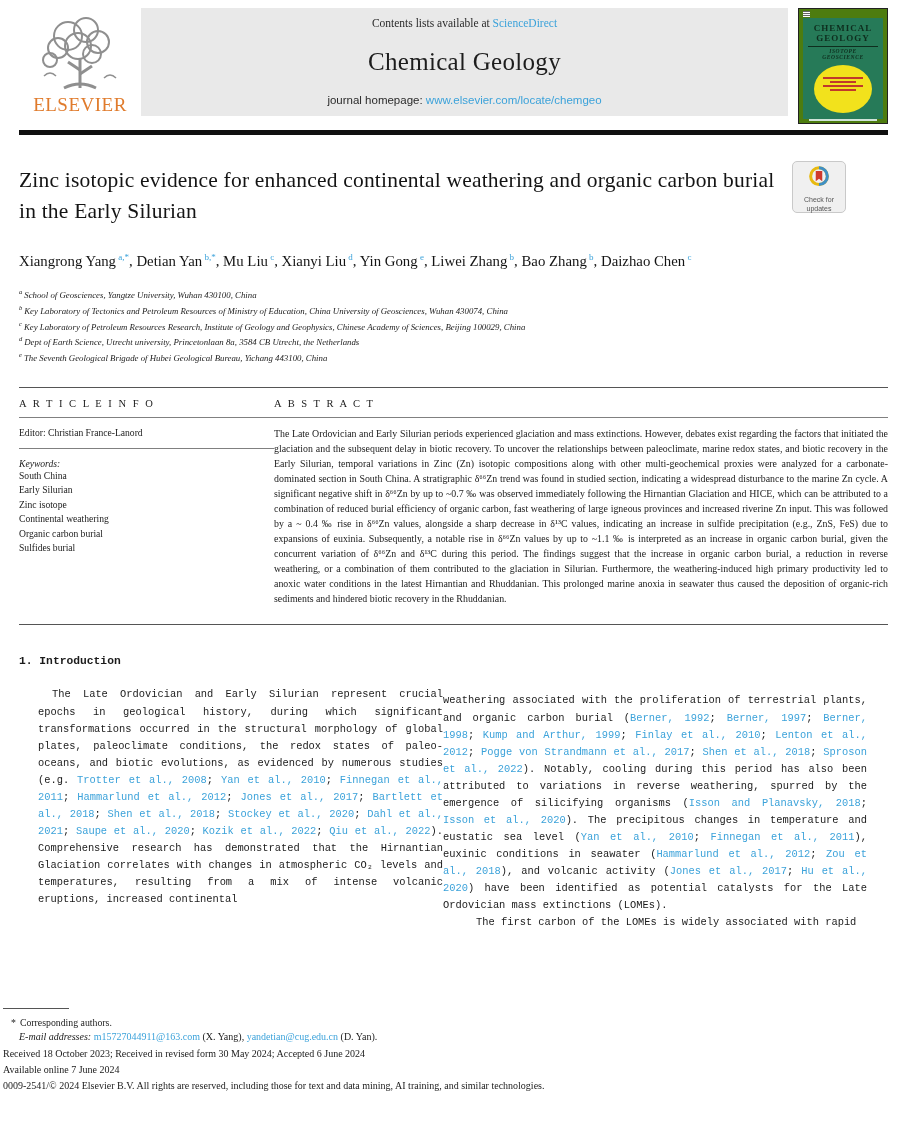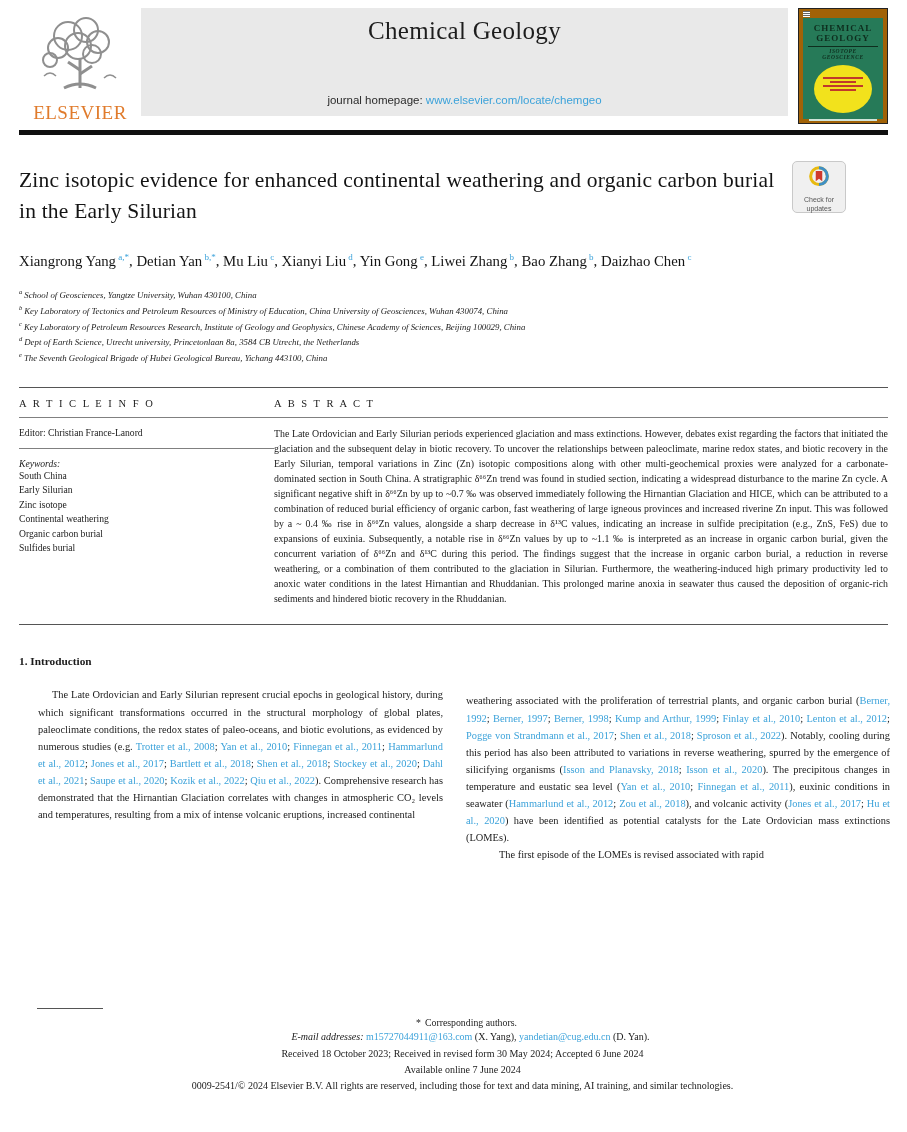--- a/index.html
+++ b/index.html
@@ -2,31 +2,31 @@
 <html><head>
 <meta charset="utf-8">
 <style>
   * { margin:0; padding:0; box-sizing:border-box; }
   html,body { width:907px; height:1132px; background:#fff; overflow:hidden;
     font-family:"Liberation Serif", serif; color:#1b1b1b; position:relative; }
   .page { padding:0 19px; position:relative; }
 
   
   .header { display:flex; margin-top:8px; align-items:stretch; }
-  .logo-col { width:122px; display:flex; flex-direction:column; align-items:center; justify-content:space-between; padding-top:6px; }
+  .logo-col { width:122px; display:flex; flex-direction:column; align-items:center; justify-content:flex-start; padding-top:6px; }
   .logo-tree { display:block; }
   .logo-word { font-family:"Liberation Serif", serif; font-size:19px; letter-spacing:0.5px; color:#e07b2c; margin-top:-2px; }
   .header-box { flex:1; background:#e9e9e9; text-align:center; padding:9px 10px 10px; display:flex; flex-direction:column; justify-content:space-between; height:108px; }
   .contents-line { font-size:11.5px; color:#2b2b2b; }
   .journal-title { font-size:25px; color:#1d1d1d; letter-spacing:0.3px; }
   .homepage-line { font-family:"Liberation Sans", sans-serif; font-size:11.5px; color:#2b2b2b; }
   .link { color:#3ba2da; }
   a.link { text-decoration:none; cursor:pointer; }
   .cover-col { width:100px; padding-left:10px; display:flex; flex-direction:column; align-items:flex-end; }
-  .cover { width:90px; height:116px; background:#a16207; border:1px solid #222; padding:9px 4px 4px; position:relative; }
+  .cover { width:90px; height:116px; background:#4d7c0f; border:1px solid #222; padding:9px 4px 4px; position:relative; }
   .cover-mark { position:absolute; top:2px; left:4px; width:7px; height:6px; background:repeating-linear-gradient(#666 0 1px,#fff 1px 2px); }
   .cover-green { background:#267a58; width:100%; height:100%; padding:5px 3px; text-align:center; }
   .cover-title { font-size:9px; font-weight:bold; letter-spacing:1px; color:#0e2e1e; line-height:1.15; }
   .cover-sub { font-size:5.5px; font-style:italic; font-weight:bold; letter-spacing:0.6px; color:#0e2e1e; border-top:1px solid #0e2e1e; margin:2px 2px 0; padding-top:1px; }
   .cover-circle { width:58px; height:48px; background:#f2e21c; border-radius:50%; margin:5px auto 0; padding-top:10px; }
   .cover-redline { height:1.5px; background:#c0392b; margin:2.5px 9px; }
   .cover-redline.short { margin:2.5px 16px; }
   .cover-footline { height:2px; background:#cfe3d8; margin:6px 3px 0; }
   .black-bar { height:5px; background:#101010; margin-top:6px; }
 
@@ -50,30 +50,30 @@
   .abstract-col { flex:1; }
   .sec-heading { font-size:10.5px; letter-spacing:2px; color:#1b1b1b; }
   .rule-sub { border:none; border-top:1px solid #808080; margin:8px 0 9px; }
   .editor-line { font-size:9.6px; }
   .rule-mini { border:none; border-top:1px solid #808080; margin:10px 0 9px; }
   .kw-label { font-size:9.6px; font-style:italic; }
   .kw { font-size:9.6px; line-height:1.5; }
   .abstract-text { font-size:9.9px; line-height:1.51; text-align:justify; color:#1b1b1b; }
 
   
-  .body-cols { display:flex; gap:23px; margin-top:30px; }
+  .body-cols { display:flex; margin-top:30px;font-family:Liberation Mono, monospace; }
   .col { width:424px; flex:none; }
   .intro-heading { font-size:11.3px; font-weight:bold; margin-bottom:19px; }
   .para { font-size:10.4px; line-height:1.64; text-align:justify; }
   .para.indent { text-indent:14px;margin-left:19px; }
   .col-right { padding-top:37px; }
   .para + .para { margin-top:0; }
 
   
-  .footer { position:absolute; left:37px; right:19px; top:1008px;text-align:center; }
+  .footer { position:absolute; left:3px; right:19px; top:1008px; }
   .foot-rule { width:66px; border:none; border-top:1px solid #555; margin-bottom:7px; }
   .foot-note { font-size:9.8px; line-height:1.45; }
   .foot-note .star { padding-left:8px; padding-right:4px; }
   .foot-email { font-size:10px; padding-left:16px; line-height:1.45; }
   .foot-email .em-label { font-style:italic; }
   .doi-line { font-size:10px; margin-top:13px; }
   .foot-meta { font-size:10px; line-height:1.42; margin-top:2px; }
 </style>
 </head>
 <body>
@@ -100,20 +100,23 @@
         </g>
         <g stroke="#8f8f8f" stroke-width="1.5" fill="none">
           <path d="M10 62 q6 -6 12 0"></path>
             <path d="M70 64 q6 -6 12 0"></path>
         </g>
       </svg>
       <div class="logo-word">ELSEVIER</div>
     </div>
 
     <div class="header-box">
+      <div class="contents-line">
+        <span>Contents lists available at </span><a class="link">ScienceDirect</a>
+      </div>
       <div class="journal-title">Chemical Geology</div>
       <div class="homepage-line">
         <span>journal homepage: </span><a class="link">www.elsevier.com/locate/chemgeo</a>
       </div>
     </div>
 
     <div class="cover-col">
       <div class="cover">
         <span class="cover-mark"></span>
         <div class="cover-green">
@@ -182,21 +185,21 @@
 
   <hr class="rule-full" style="margin-top:18px;">
 
   <div class="body-cols">
     <div class="col">
       <div class="intro-heading">1. Introduction</div>
       <p class="para indent"><span>The Late Ordovician and Early Silurian represent crucial epochs in geological history, during which significant transformations occurred in the structural morphology of global plates, paleoclimate conditions, the redox states of paleo-oceans, and biotic evolutions, as evidenced by numerous studies (e.g. </span><span class="link">Trotter et al., 2008</span><span>; </span><span class="link">Yan et al., 2010</span><span>; </span><span class="link">Finnegan et al., 2011</span><span>; </span><span class="link">Hammarlund et al., 2012</span><span>; </span><span class="link">Jones et al., 2017</span><span>; </span><span class="link">Bartlett et al., 2018</span><span>; </span><span class="link">Shen et al., 2018</span><span>; </span><span class="link">Stockey et al., 2020</span><span>; </span><span class="link">Dahl et al., 2021</span><span>; </span><span class="link">Saupe et al., 2020</span><span>; </span><span class="link">Kozik et al., 2022</span><span>; </span><span class="link">Qiu et al., 2022</span><span>). Comprehensive research has demonstrated that the Hirnantian Glaciation correlates with changes in atmospheric CO₂ levels and temperatures, resulting from a mix of intense volcanic eruptions, increased continental</span></p>
     </div>
     <div class="col col-right">
       <p class="para"><span>weathering associated with the proliferation of terrestrial plants, and organic carbon burial (</span><span class="link">Berner, 1992</span><span>; </span><span class="link">Berner, 1997</span><span>; </span><span class="link">Berner, 1998</span><span>; </span><span class="link">Kump and Arthur, 1999</span><span>; </span><span class="link">Finlay et al., 2010</span><span>; </span><span class="link">Lenton et al., 2012</span><span>; </span><span class="link">Pogge von Strandmann et al., 2017</span><span>; </span><span class="link">Shen et al., 2018</span><span>; </span><span class="link">Sproson et al., 2022</span><span>). Notably, cooling during this period has also been attributed to variations in reverse weathering, spurred by the emergence of silicifying organisms (</span><span class="link">Isson and Planavsky, 2018</span><span>; </span><span class="link">Isson et al., 2020</span><span>). The precipitous changes in temperature and eustatic sea level (</span><span class="link">Yan et al., 2010</span><span>; </span><span class="link">Finnegan et al., 2011</span><span>), euxinic conditions in seawater (</span><span class="link">Hammarlund et al., 2012</span><span>; </span><span class="link">Zou et al., 2018</span><span>), and volcanic activity (</span><span class="link">Jones et al., 2017</span><span>; </span><span class="link">Hu et al., 2020</span><span>) have been identified as potential catalysts for the Late Ordovician mass extinctions (LOMEs).</span></p>
-      <p class="para indent">The first episode of the LOMEs is revised associated with rapid</p>
+      <p class="para indent">The first carbon of the LOMEs is widely associated with rapid</p>
     </div>
   </div>
 
 </div>
 
 <div class="footer">
   <hr class="foot-rule">
   <div class="foot-note">
     <span class="star">*</span><span>Corresponding authors.</span>
   </div>

